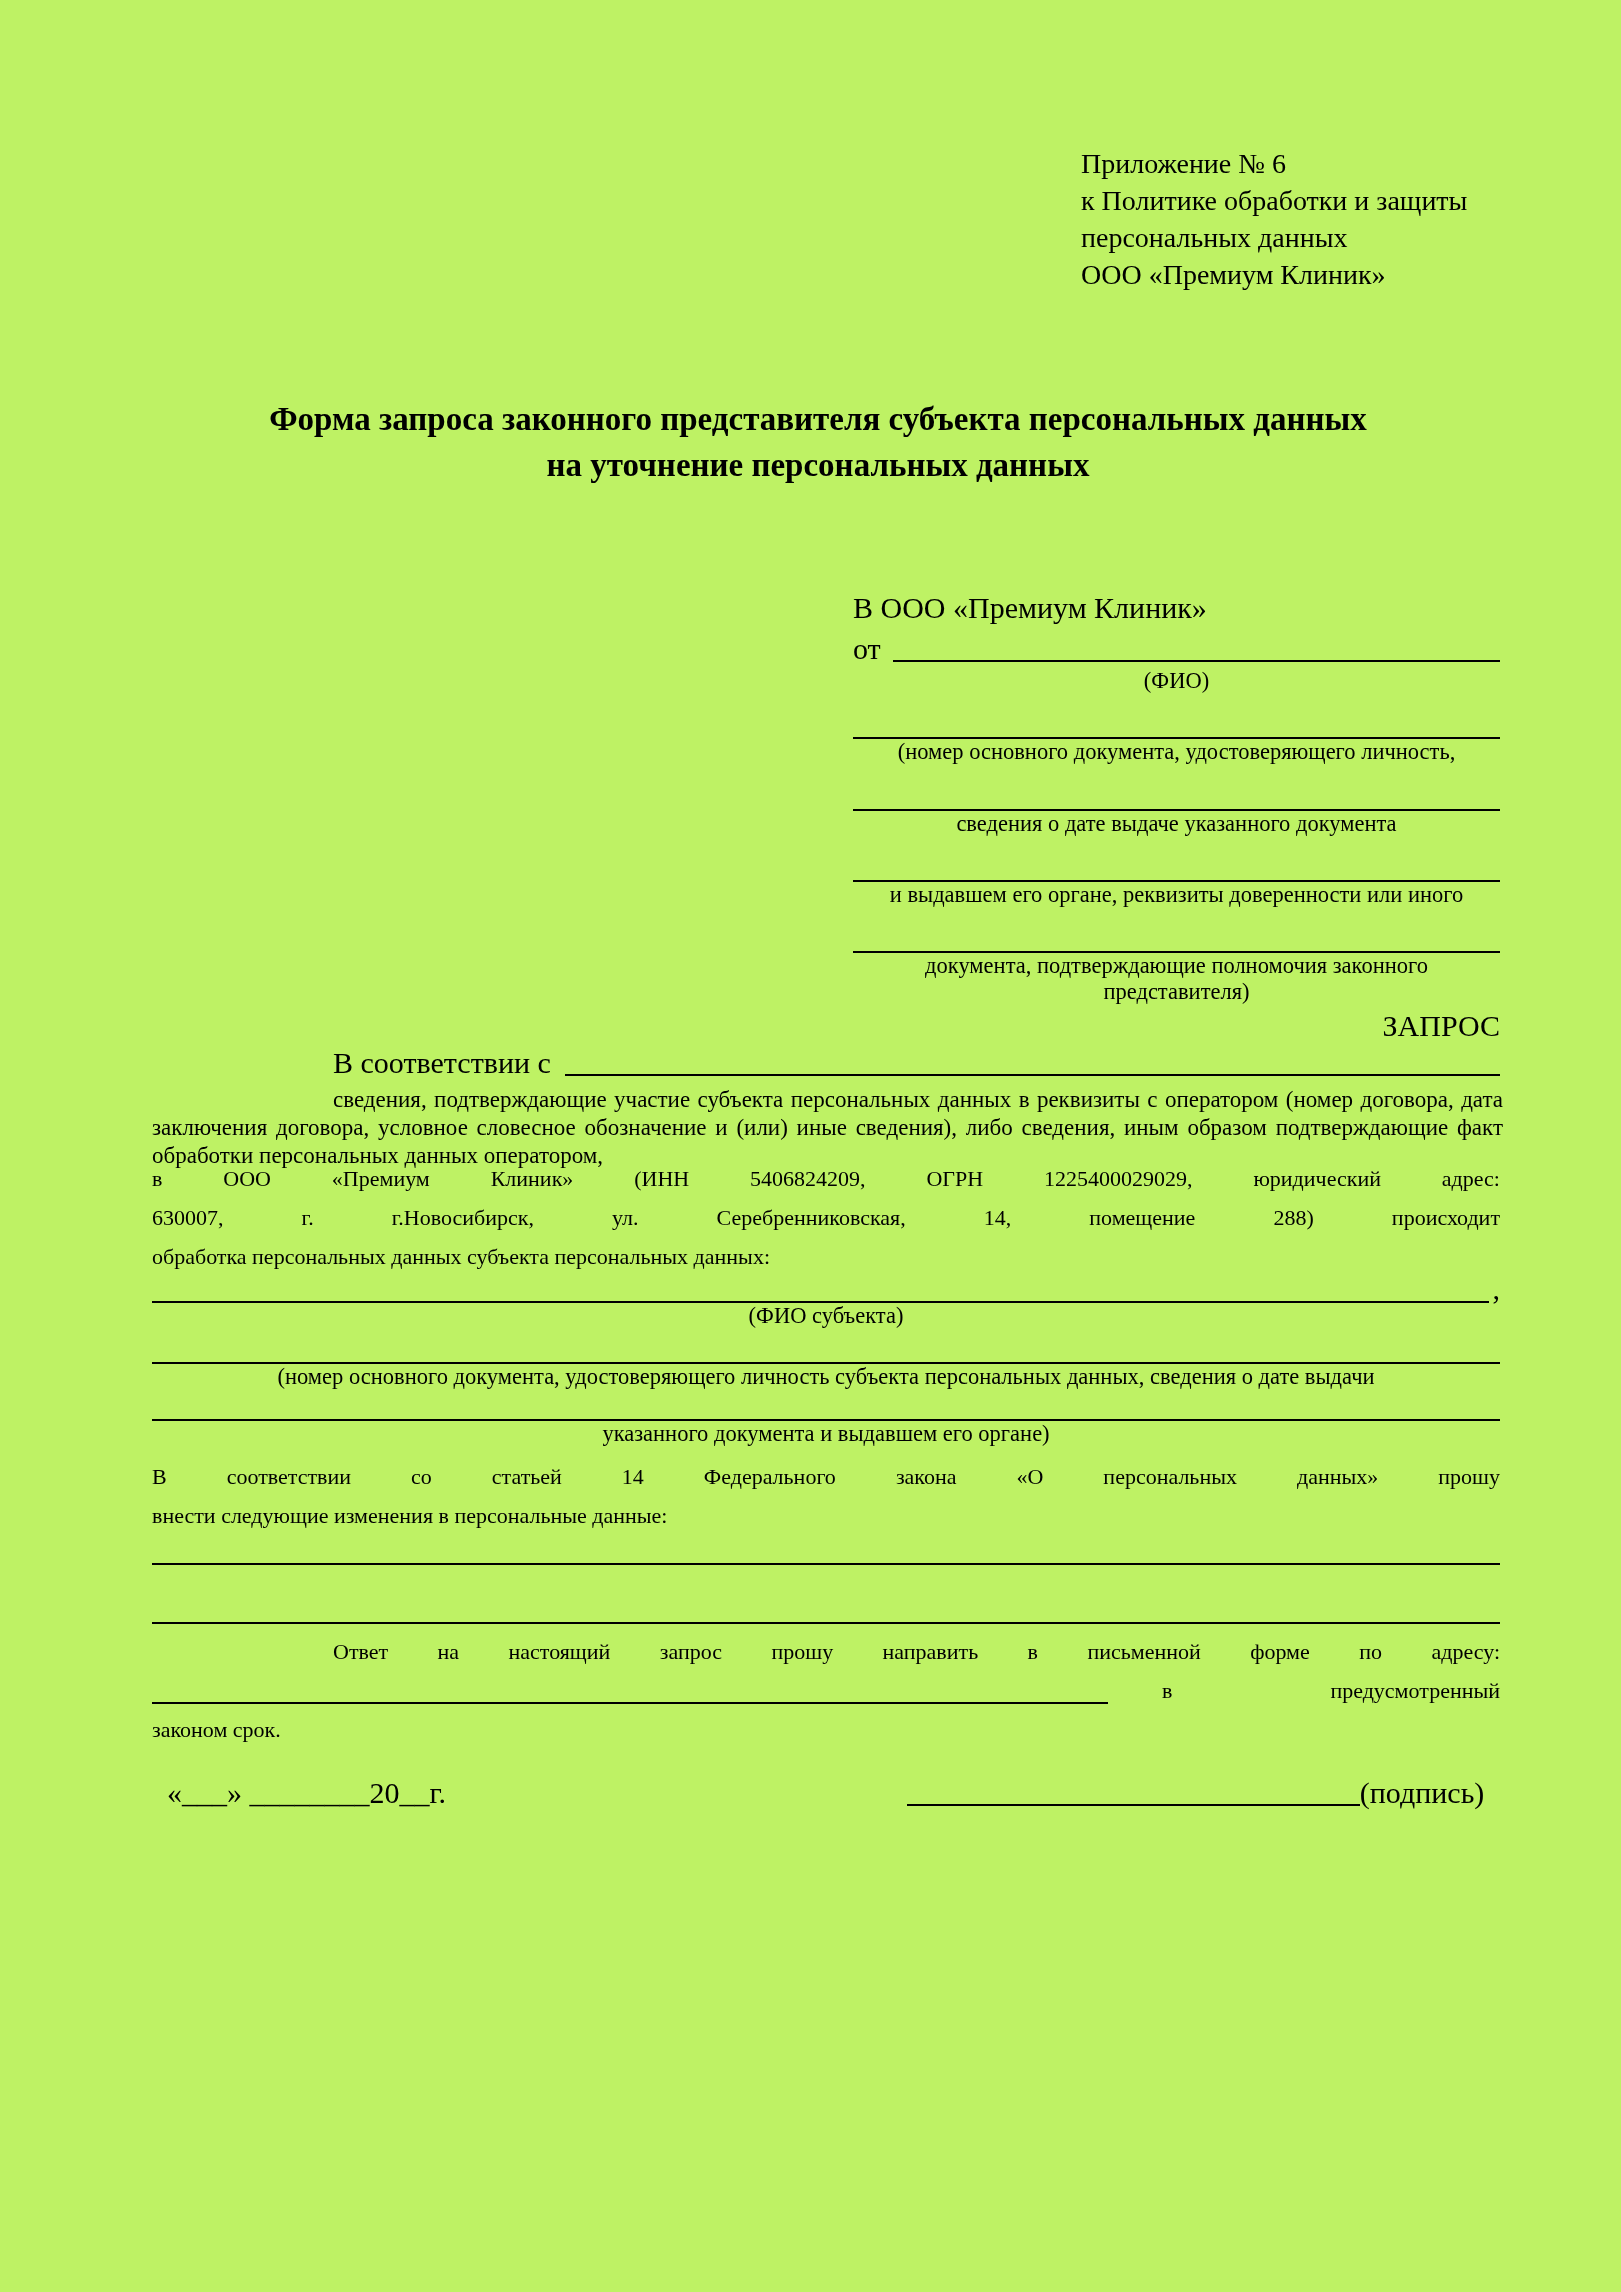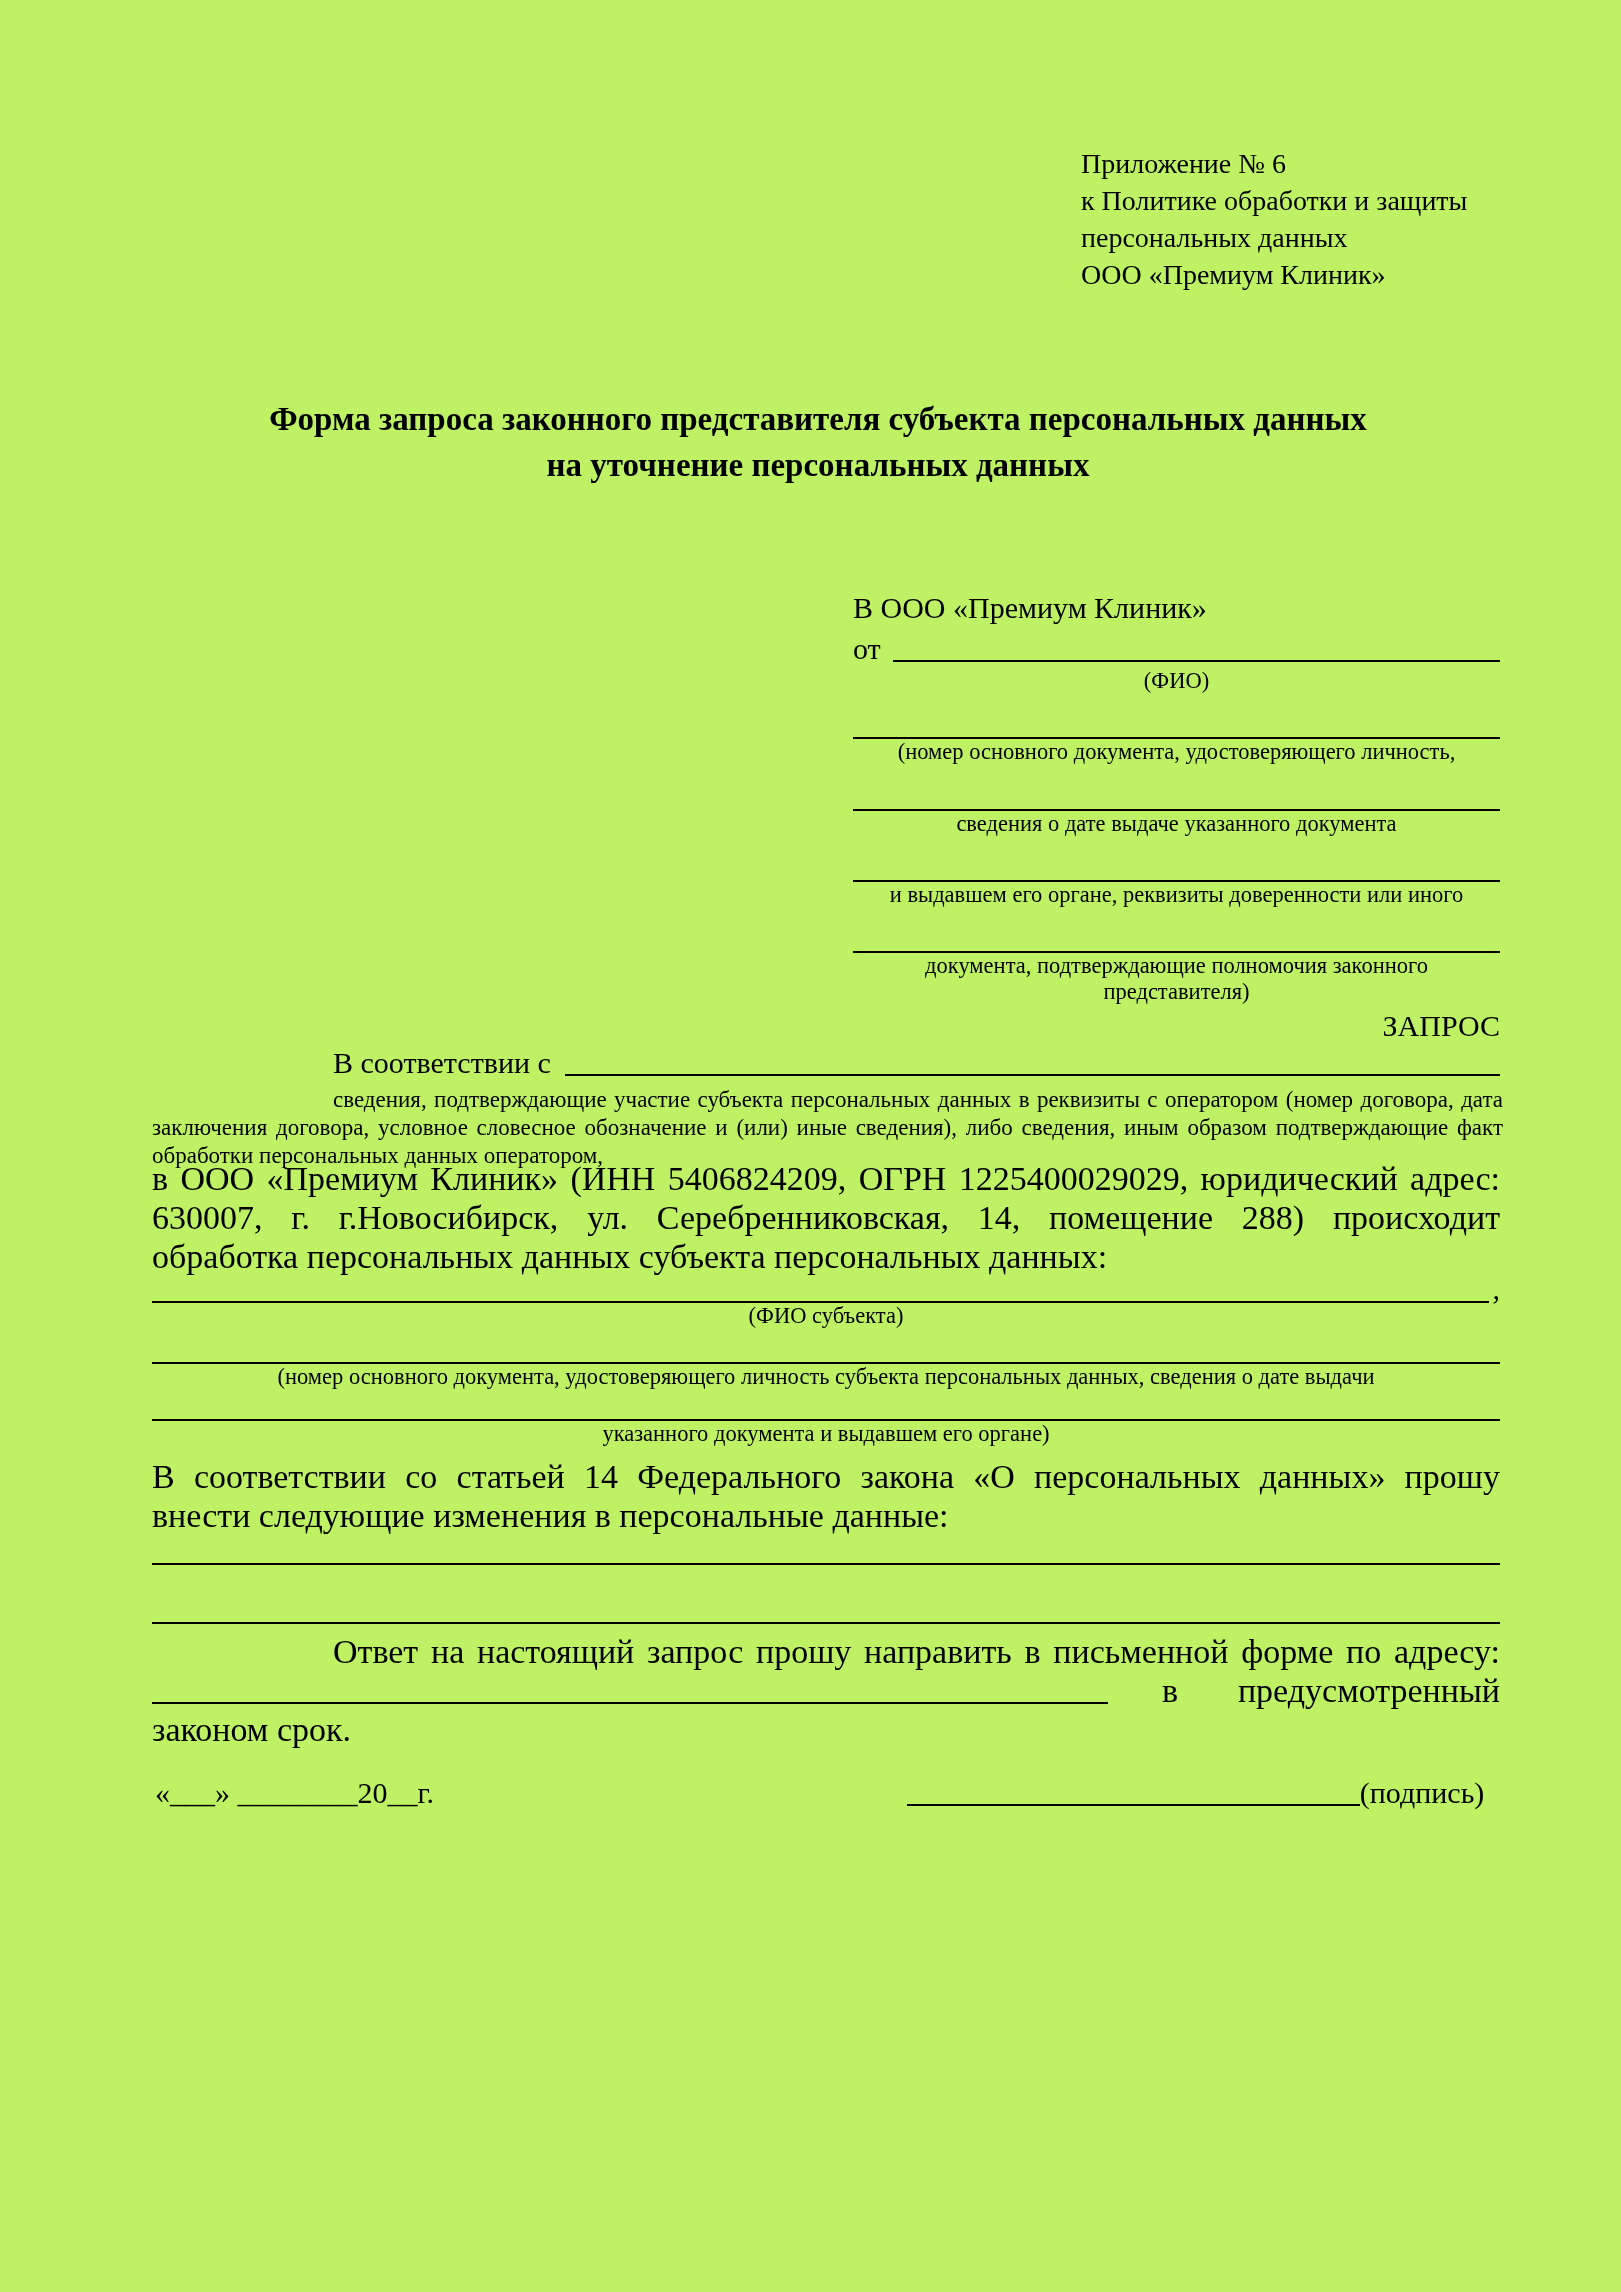--- a/index.html
+++ b/index.html
@@ -61,21 +61,21 @@
   
   .footnote {
     position: absolute;
     left: 152px; top: 1086px; width: 1351px;
     font-size: 23px; line-height: 28px;
   }
   .footnote .jline { text-align: justify; text-align-last: justify; }
   .footnote .iline { padding-left: 181px; }
   
   .par {
-    font-size: 34px; line-height: 39px;
+    font-size: 22px; line-height: 39px;
   }
   .par .jline { text-align: justify; text-align-last: justify; }
   .operator-par { position: absolute; left: 152px; top: 1159px; width: 1348px; }
   
   .subject-block { position: absolute; left: 152px; top: 1274px; width: 1348px; font-size: 30px; }
   .comma-row { display: flex; align-items: flex-end; height: 29px; }
   .comma-row .fill-line { flex: 1; margin-bottom: 0; }
   .comma-row .comma { line-height: 29px; padding-left: 3.9px; }
   .subject-block .line-a { height: 33px; }
   .subject-block .line-b { height: 30px; }
@@ -92,21 +92,21 @@
     flex: 1; display: flex; justify-content: space-between;
     padding-left: 54px; box-sizing: border-box; line-height: 39px;
   }
   
   .bottom-row {
     position: absolute;
     left: 152px; top: 1772px; width: 1348px;
     display: flex; justify-content: space-between; align-items: flex-end;
     font-size: 30px; line-height: 41px;
   }
-  .date-field { margin-left: 3px; white-space: nowrap; }
+  .date-field { margin-left: 15px; white-space: nowrap; }
   .sig-group { display: flex; align-items: flex-end; margin-right: 15.7px; text-align: right; }
   .sig-group .sig-line { width: 453px; border-bottom: 2.9px solid #000; height: 0; margin-bottom: 6.9px; }
   .sig-group .sig-caption { white-space: nowrap; }
 </style>
 </head>
 <body>
 
 <div class="page">
 
   <div class="header-note">

